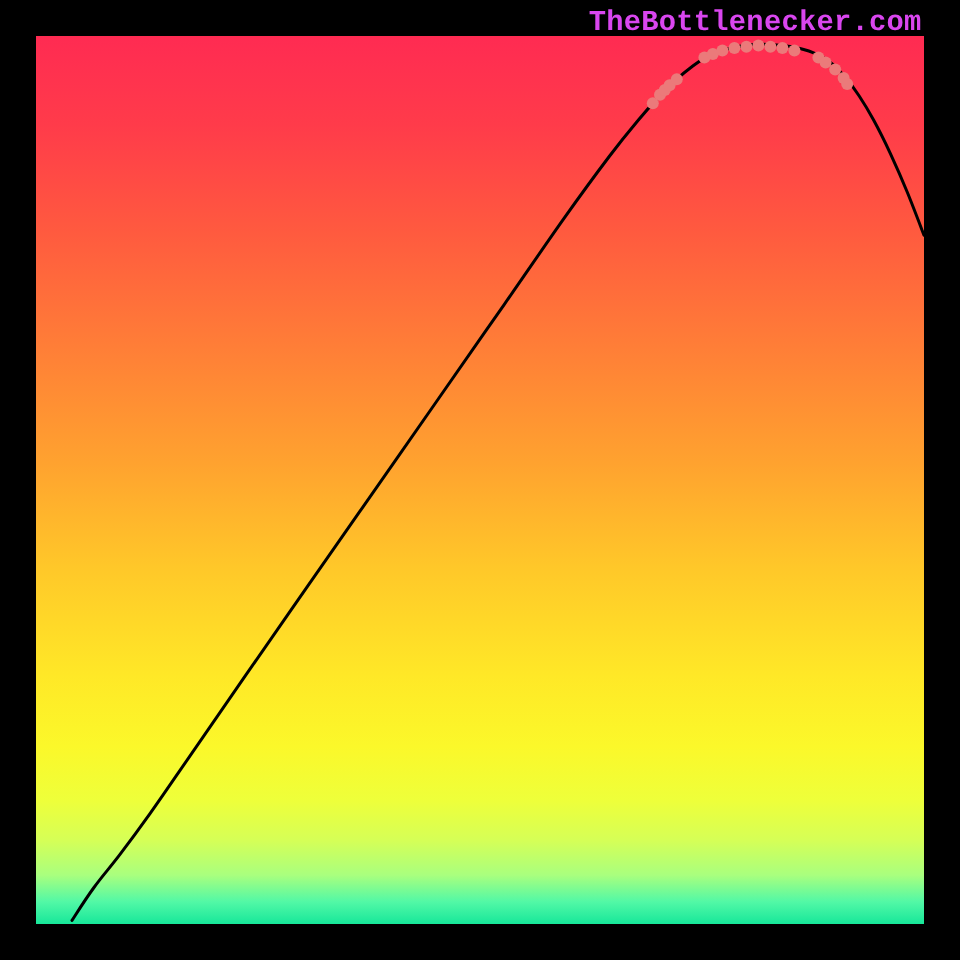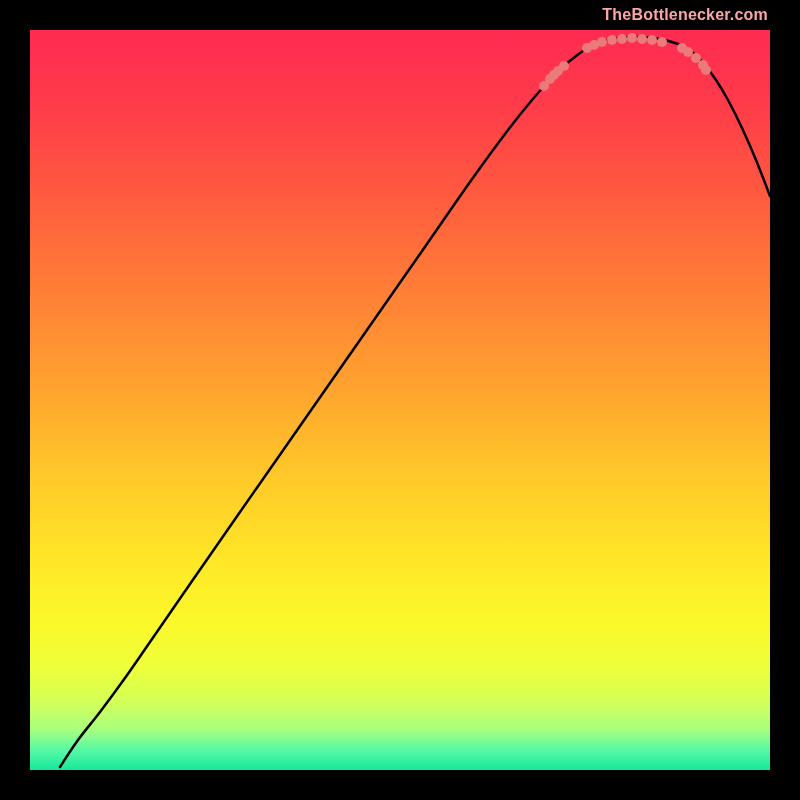--- a/index.html
+++ b/index.html
@@ -15,24 +15,24 @@
     left: 30px;
     top: 30px;
     width: 740px;
     height: 740px;
     background: #000;
   }
   .watermark {
     position: absolute;
     top: 6px;
     right: 32px;
-    font-family: Liberation Sans, sans-serif;
-    font-size: 16px;
+    font-family: Liberation Mono, monospace;
+    font-size: 24px;
     font-weight: 600;
-    color: #fca5a5;
+    color: #d946ef;
     letter-spacing: 0.2px;
     z-index: 20;
     user-select: none;
   }
   svg {
     display: block;
   }
 </style>
 </head>
 <body>

